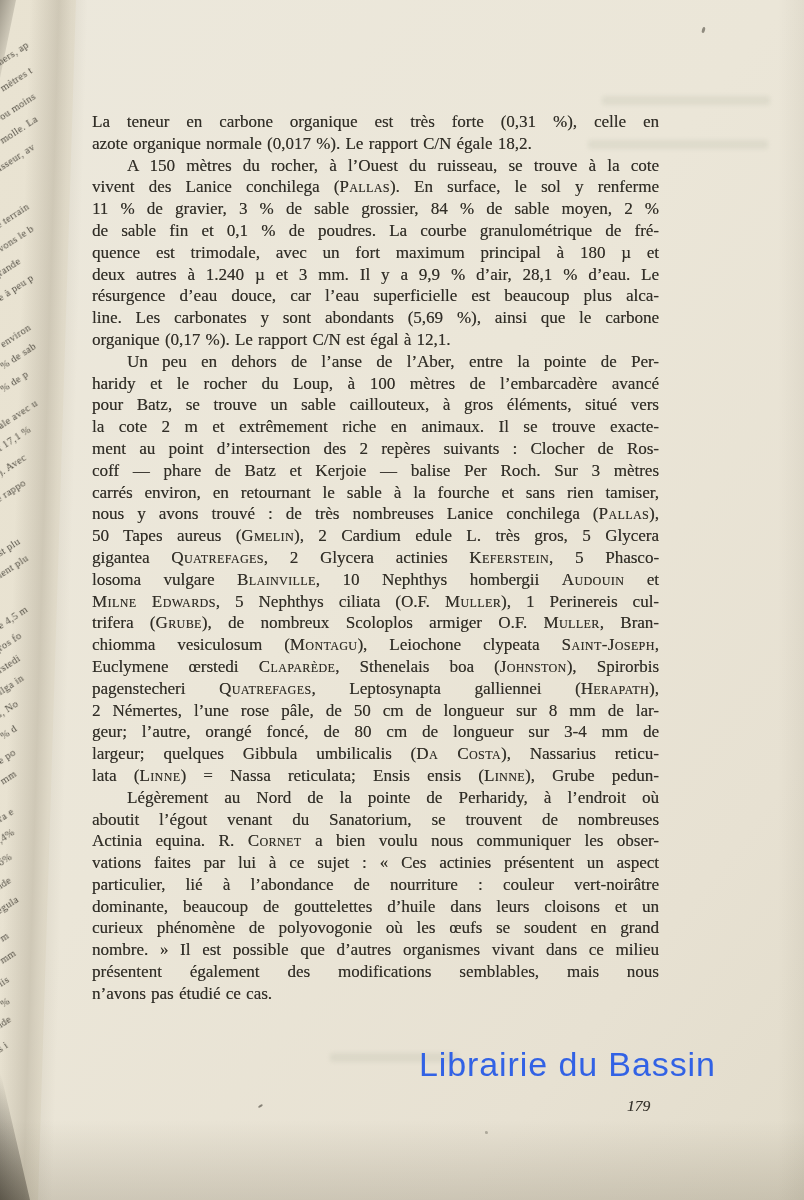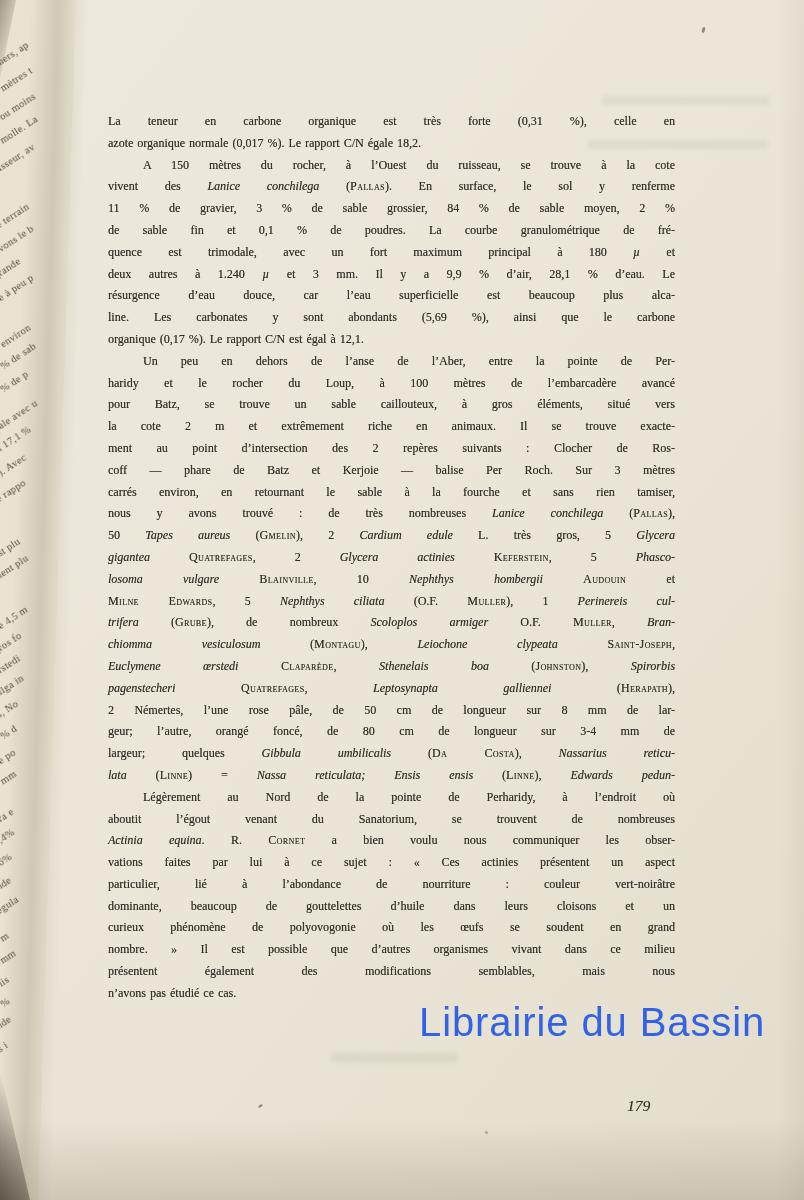--- a/index.html
+++ b/index.html
@@ -31,39 +31,39 @@
     clip-path:polygon(0 0,100% 0,0 100%);}
   #corner-bl{position:absolute;left:0;bottom:0;width:30px;height:130px;
     background:linear-gradient(60deg,#332f27c9 0%,rgba(51,47,39,0) 70%);
     clip-path:polygon(0 0,0 100%,100% 100%);}
   #bottom-shade{position:absolute;left:0;bottom:0;width:100%;height:80px;
     background:linear-gradient(rgba(0,0,0,0),rgba(108,98,76,.22));pointer-events:none;}
   #right-shade{position:absolute;right:0;top:0;width:26px;height:100%;
     background:linear-gradient(90deg,rgba(0,0,0,0),rgba(100,92,72,.07));pointer-events:none;}
   
   #text-block{
-    position:absolute;left:108px;top:111px;width:567px;
-    font-size:12px;line-height:21.8px;color:#312e27;
+    position:absolute;left:92px;top:111px;width:567px;
+    font-size:17px;line-height:21.8px;color:#312e27;
     word-spacing:1px;
     text-shadow:.2px .2px .35px rgba(44,41,34,.55);
   }
   .line{text-align:justify;text-align-last:justify;}
   .line.last{text-align-last:left;}
   .line.indent{text-indent:35px;}
-  .i{font-style:italic;}
+  .i{}
   .sc{font-variant:small-caps;letter-spacing:.4px;}
   
   .ghost{position:absolute;background:rgba(140,145,120,.13);filter:blur(2.2px);border-radius:3px;pointer-events:none;}
   
   .speck{position:absolute;background:#5d594e;border-radius:40% 60% 50% 50%;}
   
   #watermark{
-    position:absolute;left:419px;top:1002px;white-space:nowrap;
+    position:absolute;left:419px;top:1047px;white-space:nowrap;
     font-family:"Liberation Sans",sans-serif;
-    font-size:40px;line-height:1;letter-spacing:.9px;
+    font-size:34px;line-height:1;letter-spacing:.9px;
     color:rgba(36,88,230,.93);
   }
   
   #page-number{
     position:absolute;left:627px;top:1097px;
     font-style:italic;font-size:15.5px;color:#35322b;
     text-shadow:.2px .2px .3px rgba(44,41,34,.5);
   }
 </style>
 </head>
@@ -140,21 +140,21 @@
       <div class="line"><span class="i">gigantea</span><span class="n"> </span><span class="sc">Quatrefages</span><span class="n">, 2 </span><span class="i">Glycera actinies</span><span class="n"> </span><span class="sc">Keferstein</span><span class="n">, 5 </span><span class="i">Phasco-</span></div>
       <div class="line"><span class="i">losoma vulgare</span><span class="n"> </span><span class="sc">Blainville</span><span class="n">, 10 </span><span class="i">Nephthys hombergii</span><span class="n"> </span><span class="sc">Audouin</span><span class="n"> et</span></div>
       <div class="line"><span class="sc">Milne Edwards</span><span class="n">, 5 </span><span class="i">Nephthys ciliata</span><span class="n"> (O.F. </span><span class="sc">Muller</span><span class="n">), 1 </span><span class="i">Perinereis cul-</span></div>
       <div class="line"><span class="i">trifera</span><span class="n"> (</span><span class="sc">Grube</span><span class="n">), de nombreux </span><span class="i">Scoloplos armiger</span><span class="n"> O.F. </span><span class="sc">Muller</span><span class="n">, </span><span class="i">Bran-</span></div>
       <div class="line"><span class="i">chiomma vesiculosum</span><span class="n"> (</span><span class="sc">Montagu</span><span class="n">), </span><span class="i">Leiochone clypeata</span><span class="n"> </span><span class="sc">Saint-Joseph</span><span class="n">,</span></div>
       <div class="line"><span class="i">Euclymene œrstedi</span><span class="n"> </span><span class="sc">Claparède</span><span class="n">, </span><span class="i">Sthenelais boa</span><span class="n"> (</span><span class="sc">Johnston</span><span class="n">), </span><span class="i">Spirorbis</span></div>
       <div class="line"><span class="i">pagenstecheri</span><span class="n"> </span><span class="sc">Quatrefages</span><span class="n">, </span><span class="i">Leptosynapta galliennei</span><span class="n"> (</span><span class="sc">Herapath</span><span class="n">),</span></div>
       <div class="line"><span class="n">2 Némertes, l’une rose pâle, de 50 cm de longueur sur 8 mm de lar-</span></div>
       <div class="line"><span class="n">geur; l’autre, orangé foncé, de 80 cm de longueur sur 3-4 mm de</span></div>
       <div class="line"><span class="n">largeur; quelques </span><span class="i">Gibbula umbilicalis</span><span class="n"> (</span><span class="sc">Da Costa</span><span class="n">), </span><span class="i">Nassarius reticu-</span></div>
-      <div class="line"><span class="i">lata</span><span class="n"> (</span><span class="sc">Linne</span><span class="n">) = </span><span class="i">Nassa reticulata; Ensis ensis</span><span class="n"> (</span><span class="sc">Linne</span><span class="n">), </span><span class="i">Edwards pedun-</span></div>
+      <div class="line"><span class="i">lata</span><span class="n"> (</span><span class="sc">Linne</span><span class="n">) = </span><span class="i">Nassa reticulata; Ensis ensis</span><span class="n"> (</span><span class="sc">Linne</span><span class="n">), </span><span class="i">Grube pedun-</span></div>
       <div class="line indent"><span class="n">Légèrement au Nord de la pointe de Perharidy, à l’endroit où</span></div>
       <div class="line"><span class="n">aboutit l’égout venant du Sanatorium, se trouvent de nombreuses</span></div>
       <div class="line"><span class="i">Actinia equina</span><span class="n">. R. </span><span class="sc">Cornet</span><span class="n"> a bien voulu nous communiquer les obser-</span></div>
       <div class="line"><span class="n">vations faites par lui à ce sujet : « Ces actinies présentent un aspect</span></div>
       <div class="line"><span class="n">particulier, lié à l’abondance de nourriture : couleur vert-noirâtre</span></div>
       <div class="line"><span class="n">dominante, beaucoup de gouttelettes d’huile dans leurs cloisons et un</span></div>
       <div class="line"><span class="n">curieux phénomène de polyovogonie où les œufs se soudent en grand</span></div>
       <div class="line"><span class="n">nombre. » Il est possible que d’autres organismes vivant dans ce milieu</span></div>
       <div class="line"><span class="n">présentent également des modifications semblables, mais nous</span></div>
       <div class="line last"><span class="n">n’avons pas étudié ce cas.</span></div>

